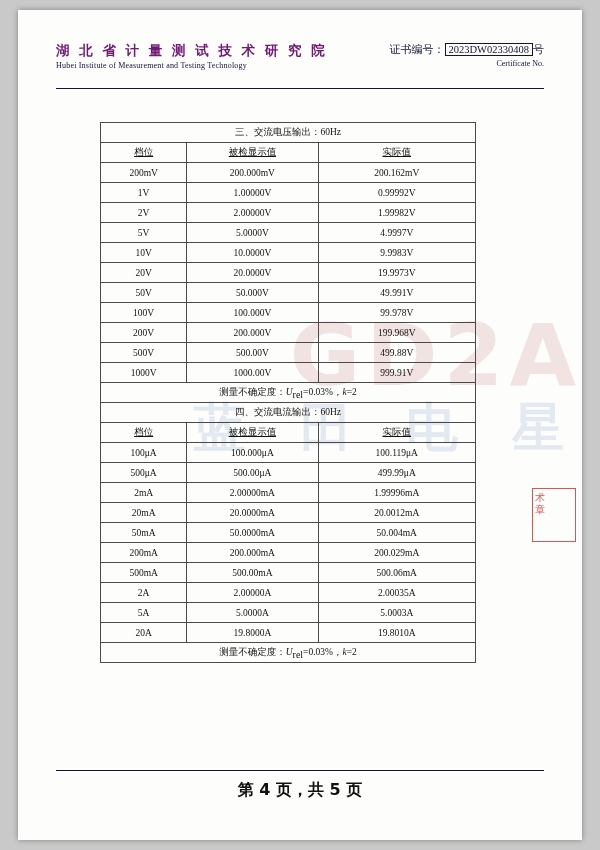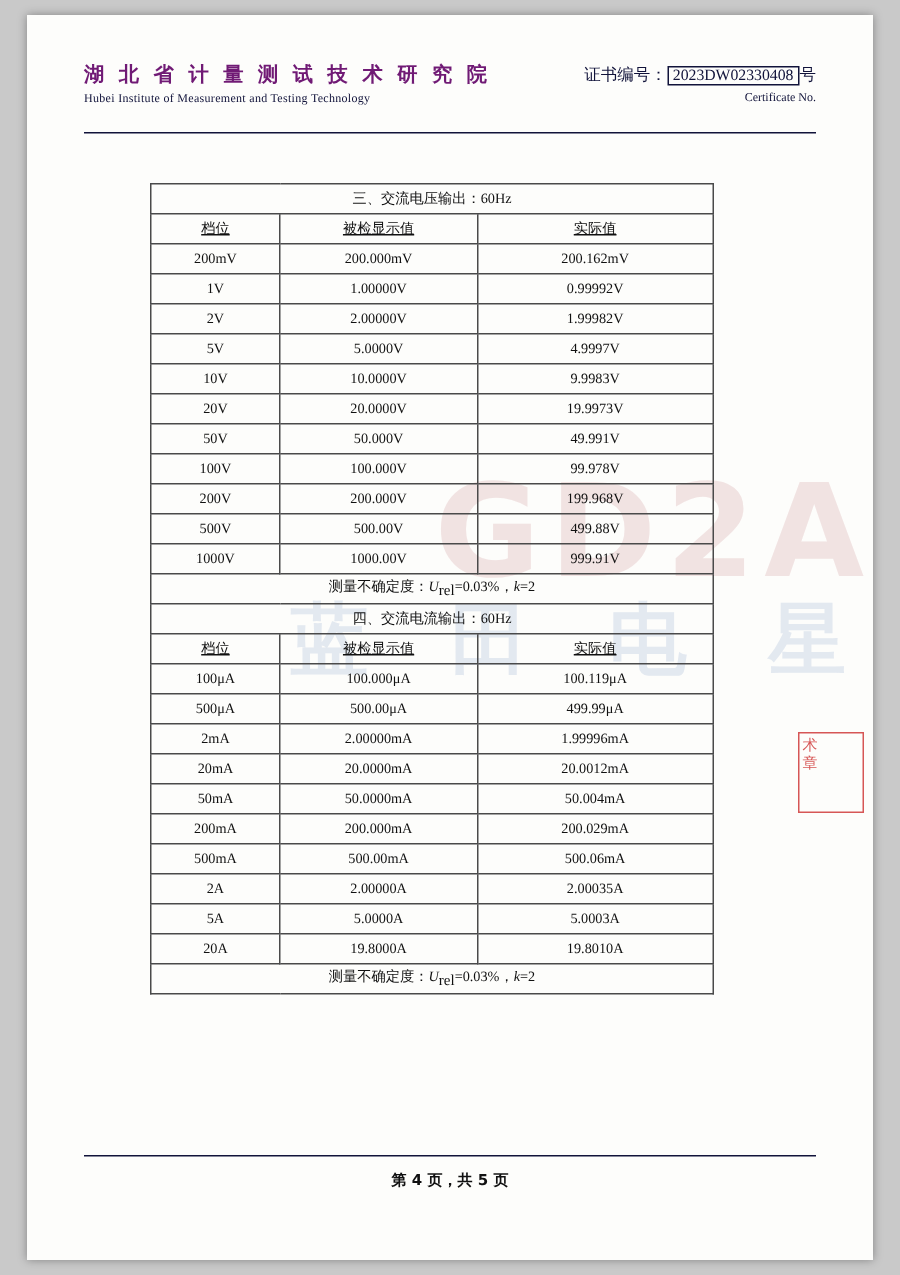--- a/index.html
+++ b/index.html
@@ -145,21 +145,21 @@
   .sub { font-size: 10px; vertical-align: sub; }
   .col1 { width: 23%; }
   .col2 { width: 35%; }
   .col3 { width: 42%; }
   .footer {
     position: absolute;
     left: 0;
     top: 770px;
     width: 100%;
     text-align: center;
-    font-size: 10px;
+    font-size: 16px;
     font-weight: bold;
     font-family: "DejaVu Sans", sans-serif;
     color: #111;
   }
   .footrule {
     position: absolute;
     left: 38px;
     top: 760px;
     width: 488px;
     border-top: 1px solid #11133a;

